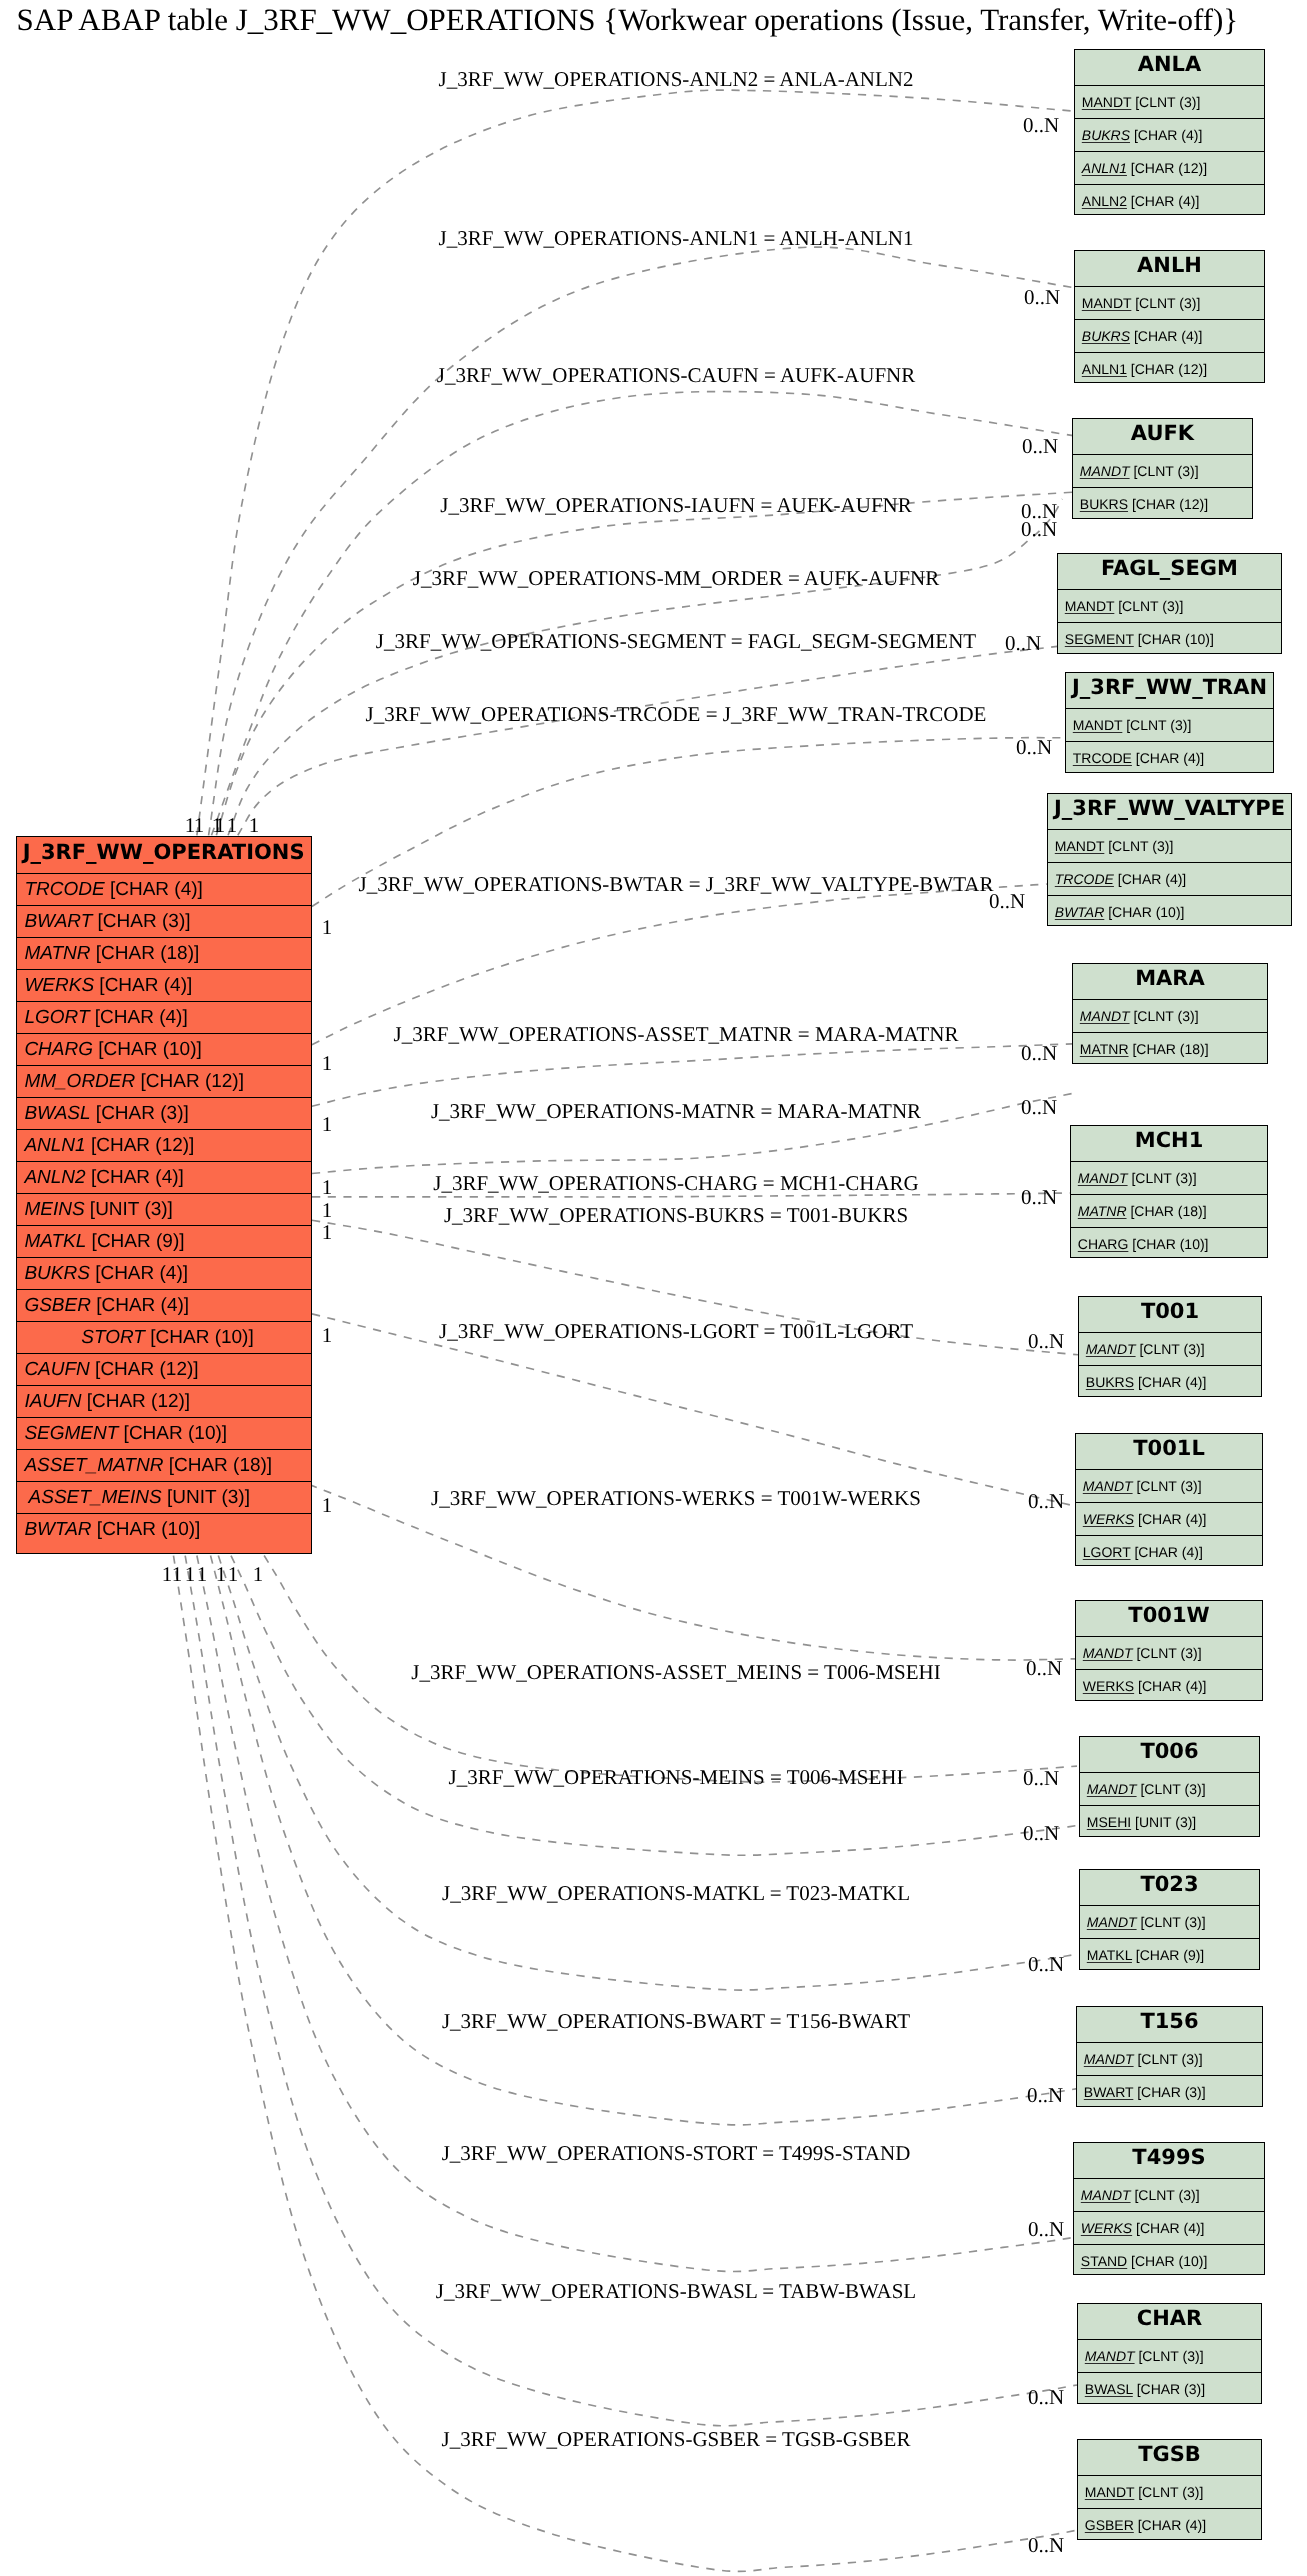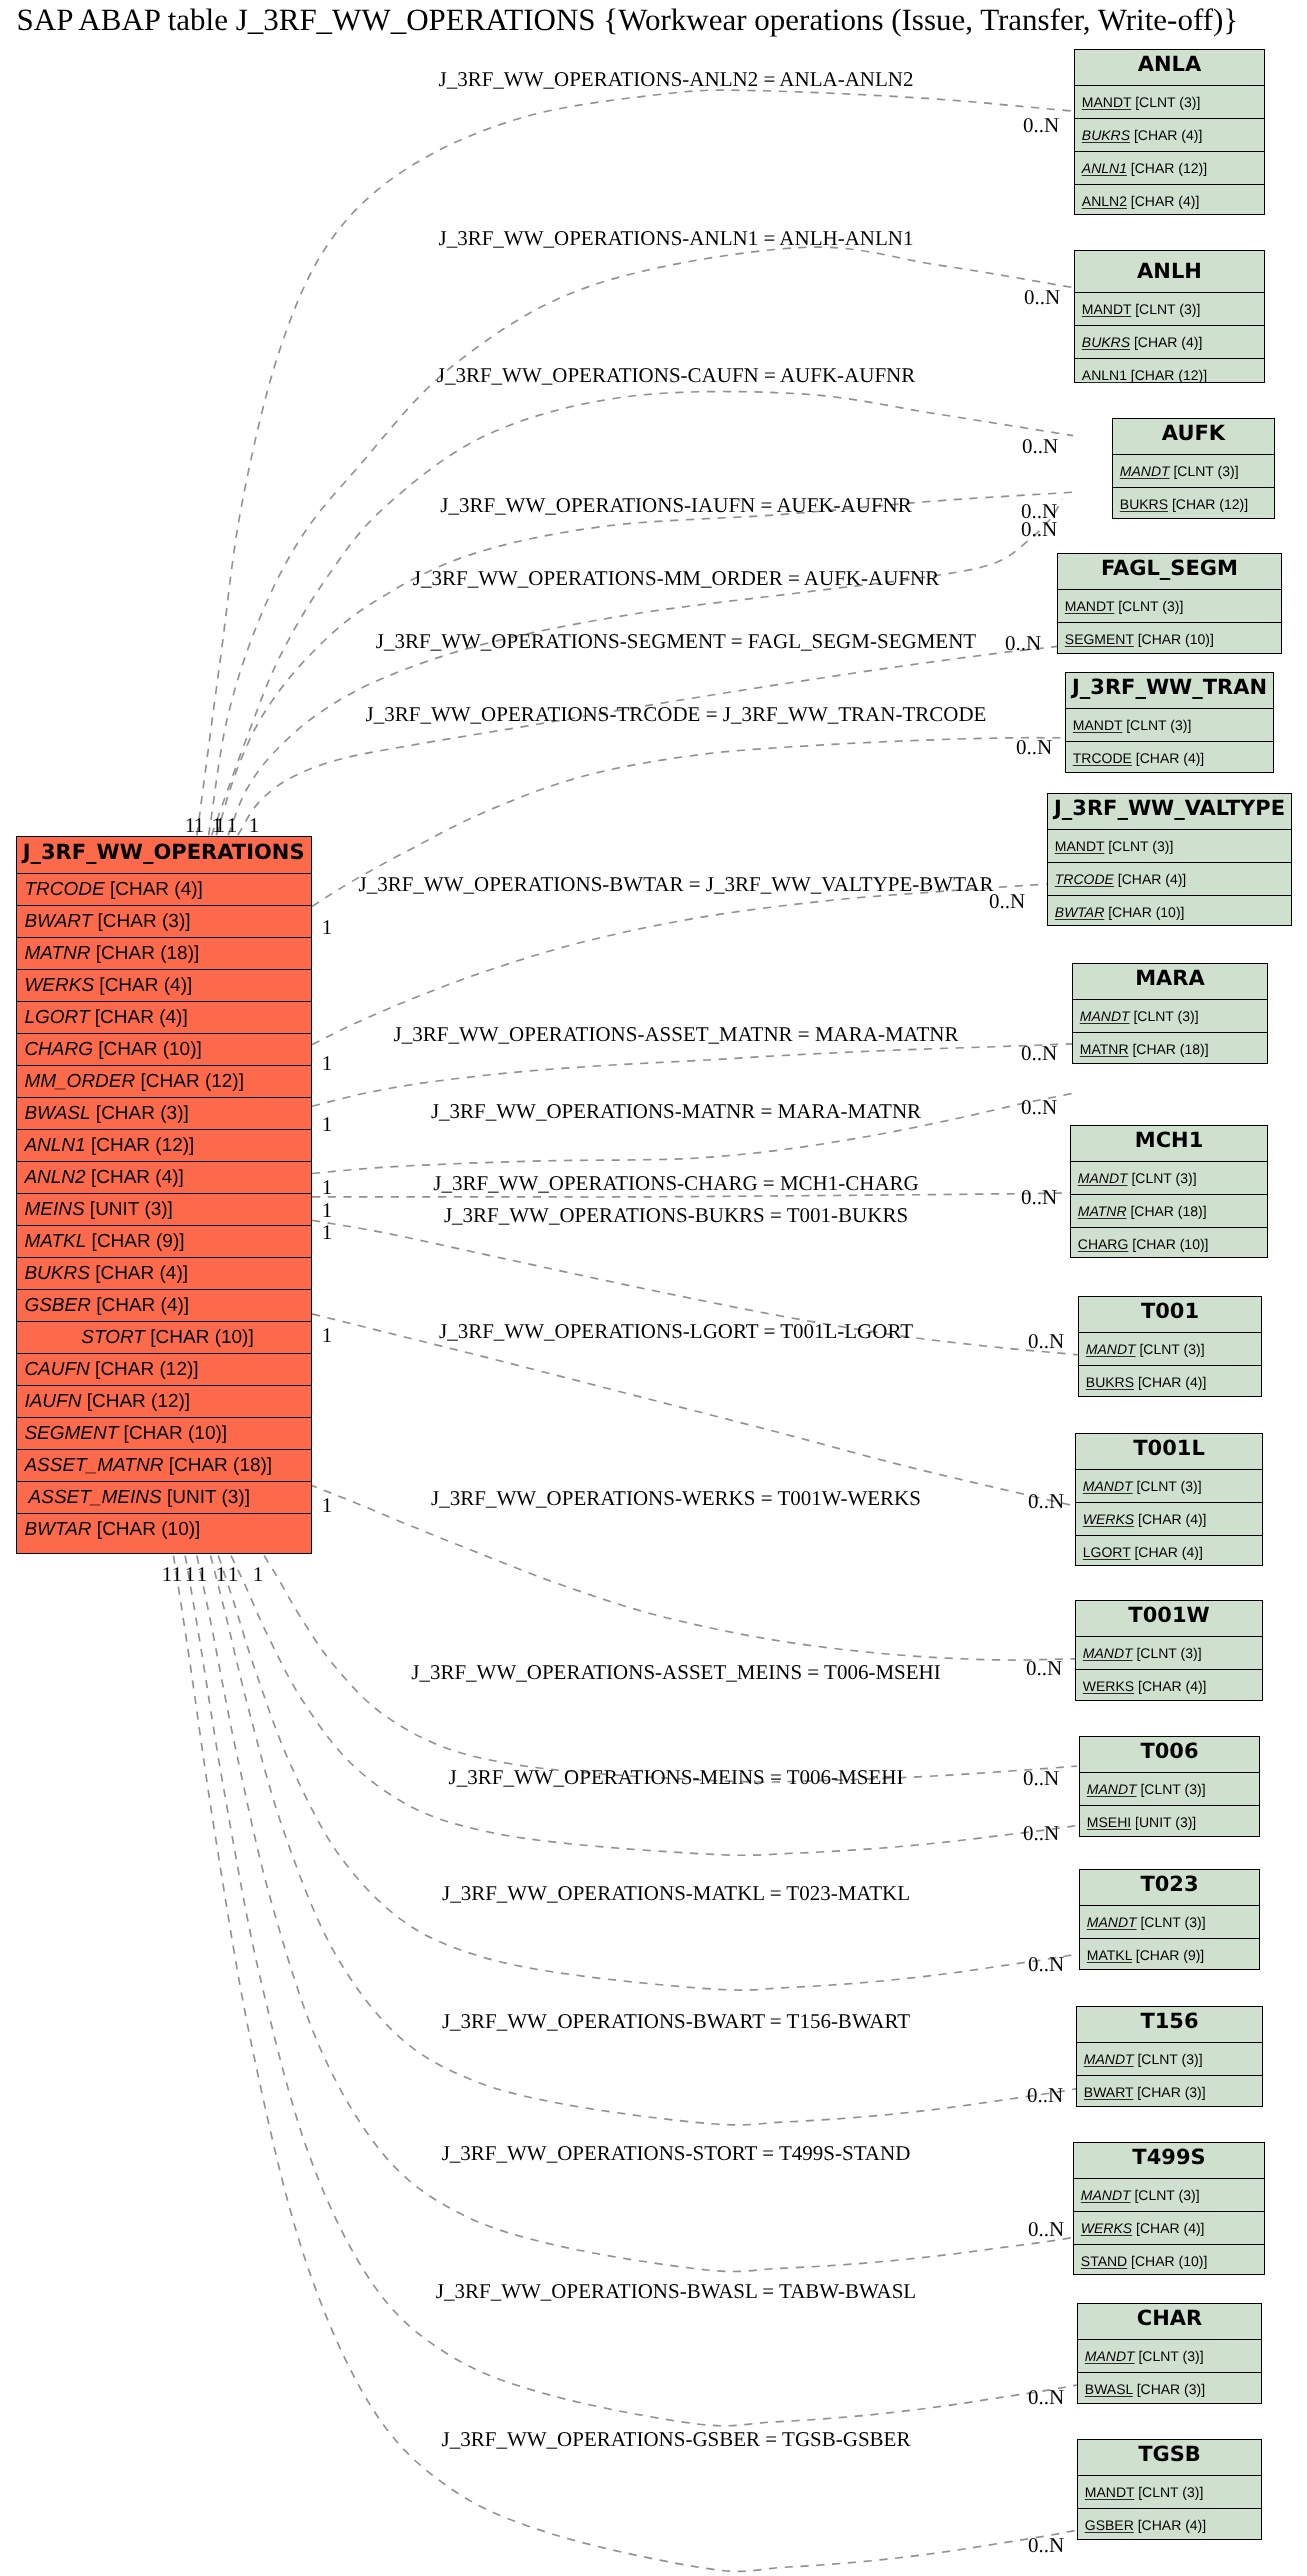--- a/index.html
+++ b/index.html
@@ -84,26 +84,26 @@
         <div class="row" style="height: 32px; line-height: 32px;"><span class="fn it">BWTAR</span><span> [CHAR (10)]</span></div>
       </div>
       <div class="tbl ref" style="left: 1074px; top: 49px; width: 191px; height: 166px;">
         <div class="hdr" style="height: 35px; line-height: 29px;">ANLA</div>
         <div class="row" style="height: 33px; line-height: 33px;"><span class="fn un">MANDT</span><span> [CLNT (3)]</span></div>
         <div class="row" style="height: 33px; line-height: 33px;"><span class="fn it un">BUKRS</span><span> [CHAR (4)]</span></div>
         <div class="row" style="height: 33px; line-height: 33px;"><span class="fn it un">ANLN1</span><span> [CHAR (12)]</span></div>
         <div class="row" style="height: 33px; line-height: 33px;"><span class="fn un">ANLN2</span><span> [CHAR (4)]</span></div>
       </div>
       <div class="tbl ref" style="left: 1074px; top: 250px; width: 191px; height: 133px;">
-        <div class="hdr" style="height: 35px; line-height: 29px; margin-top: 6px;">ANLH</div>
+        <div class="hdr" style="height: 35px; line-height: 29px;">ANLH</div>
         <div class="row" style="height: 33px; line-height: 33px;"><span class="fn un">MANDT</span><span> [CLNT (3)]</span></div>
         <div class="row" style="height: 33px; line-height: 33px;"><span class="fn it un">BUKRS</span><span> [CHAR (4)]</span></div>
         <div class="row" style="height: 33px; line-height: 33px;"><span class="fn un">ANLN1</span><span> [CHAR (12)]</span></div>
       </div>
-      <div class="tbl ref" style="left: 1112px; top: 418px; width: 163px; height: 101px;">
+      <div class="tbl ref" style="left: 1072px; top: 418px; width: 181px; height: 101px;">
         <div class="hdr" style="height: 35px; line-height: 29px;">AUFK</div>
         <div class="row" style="height: 33px; line-height: 33px;"><span class="fn it un">MANDT</span><span> [CLNT (3)]</span></div>
         <div class="row" style="height: 33px; line-height: 33px;"><span class="fn un">BUKRS</span><span> [CHAR (12)]</span></div>
       </div>
       <div class="tbl ref" style="left: 1057px; top: 553px; width: 225px; height: 101px;">
         <div class="hdr" style="height: 35px; line-height: 29px;">FAGL_SEGM</div>
         <div class="row" style="height: 33px; line-height: 33px;"><span class="fn un">MANDT</span><span> [CLNT (3)]</span></div>
         <div class="row" style="height: 33px; line-height: 33px;"><span class="fn un">SEGMENT</span><span> [CHAR (10)]</span></div>
       </div>
       <div class="tbl ref" style="left: 1065px; top: 672px; width: 209px; height: 101px;">

